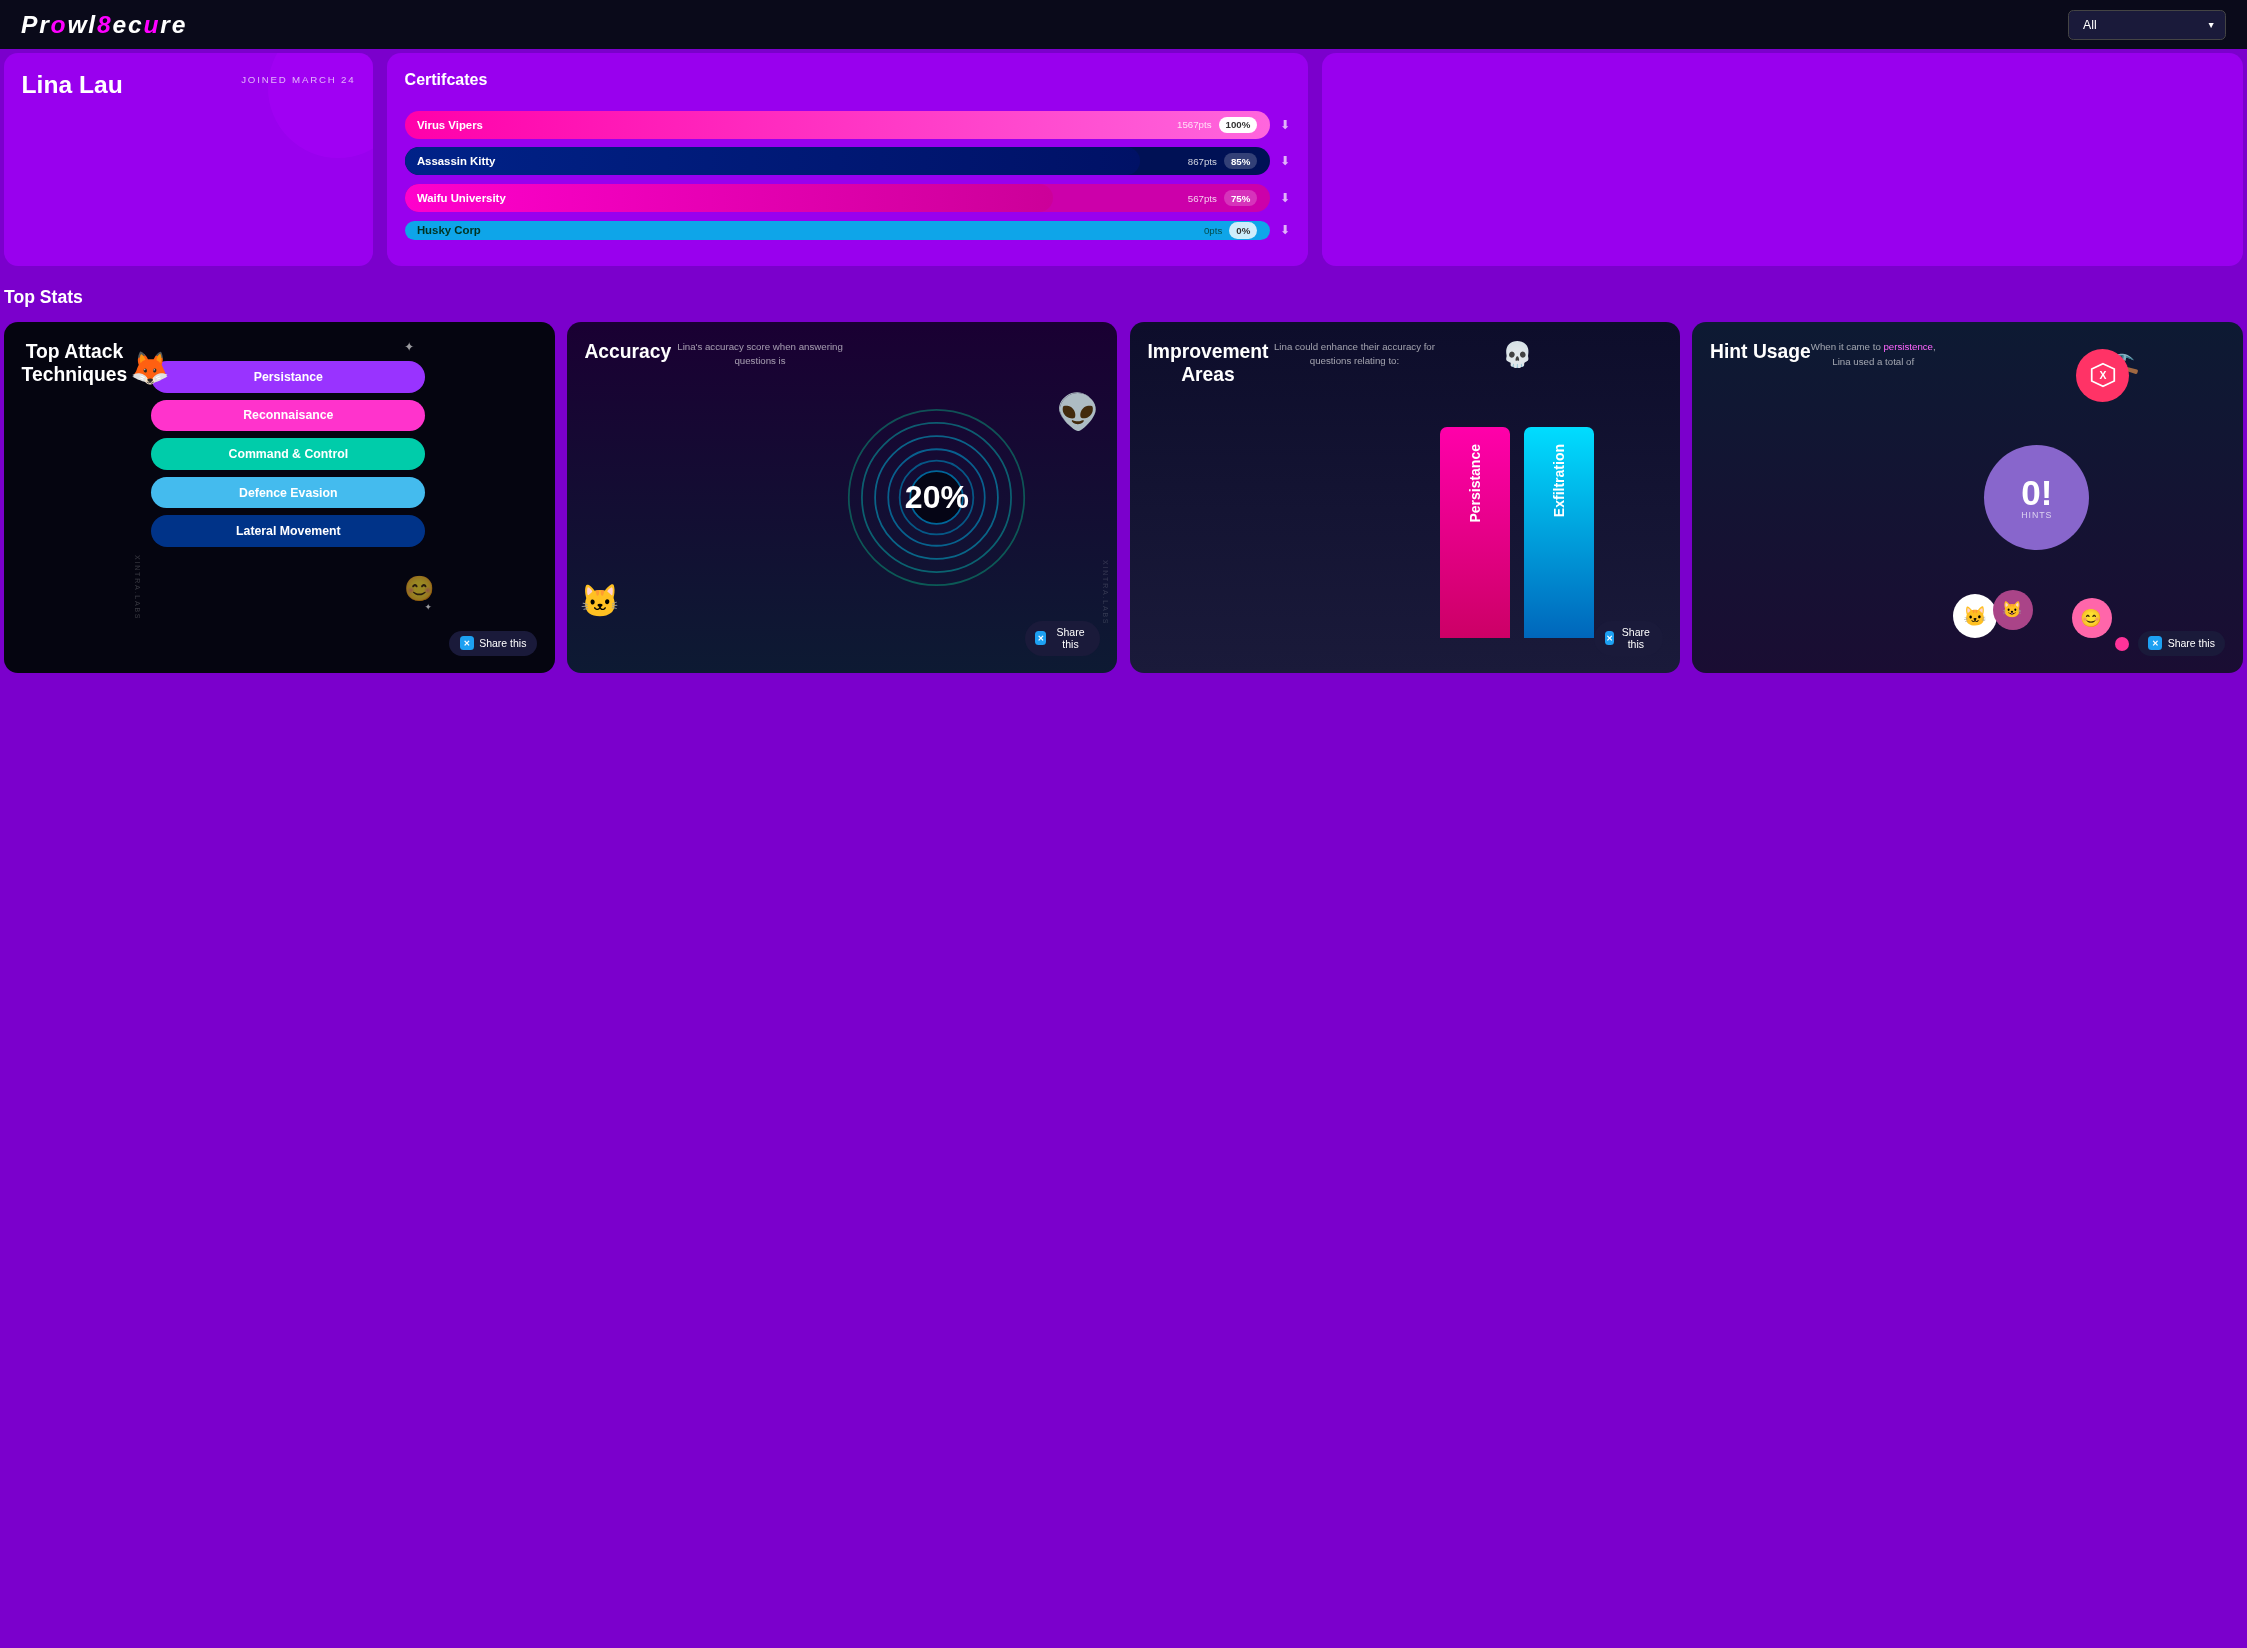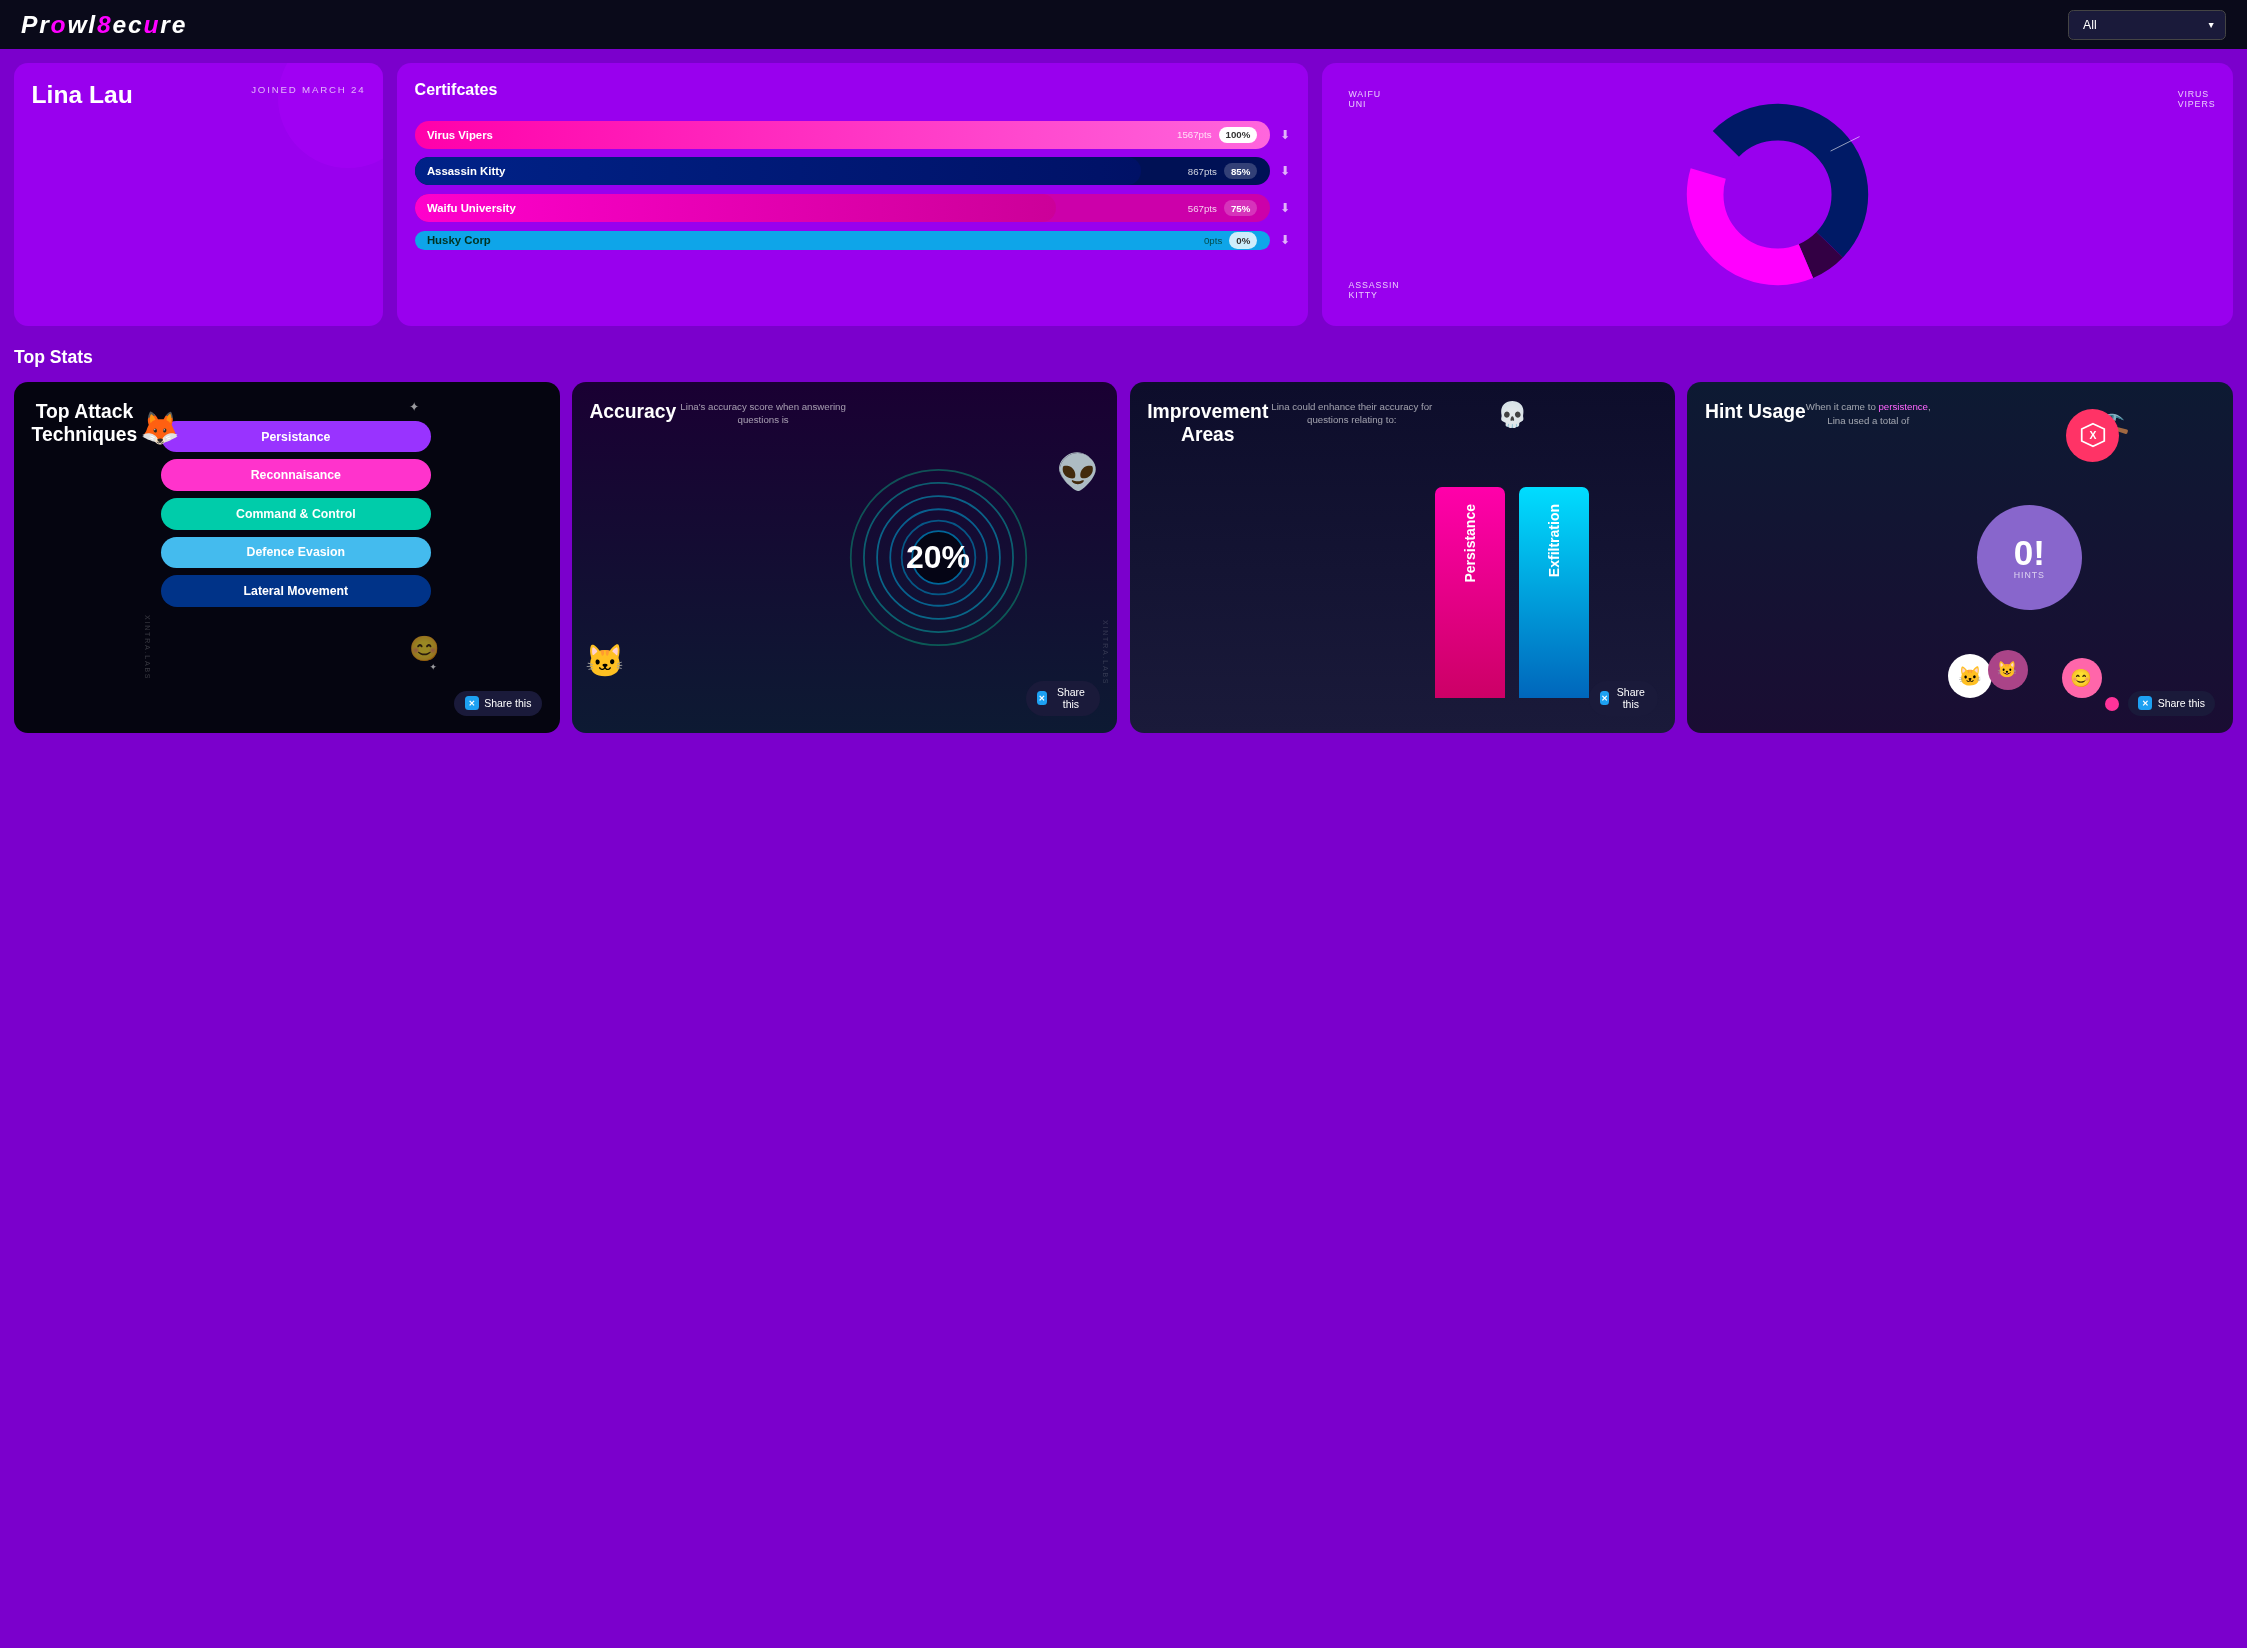--- a/index.html
+++ b/index.html
@@ -48,21 +48,21 @@
       top: 50%;
       transform: translateY(-50%);
       color: white;
       font-size: 8.8px;
       pointer-events: none;
     }
 
     
     .main-content {
       background: #7B00CC;
-      padding: 14px;
+      padding: 4px;
     }
 
     
     .profile-section {
       display: grid;
       grid-template-columns: 369px 1fr 1fr;
       gap: 14px;
       margin-bottom: 14px;
     }
 
@@ -519,37 +519,20 @@
           <div style="display:flex; align-items:center; gap:7px;">
             <span style="font-size:9.7px; color:rgba(0,50,30,0.8);">0pts</span>
             <span style="background:rgba(255,255,255,0.8); color:#333; font-size:9.7px; font-weight:700; border-radius:10.5px; padding:2.6px 7px;">0%</span>
           </div>
         </div>
         <span class="cert-download">⬇</span>
       </div>
     </div>
 
     <div class="labs-card">
-      <div class="donut-chart-wrapper">
-        <div class="donut-label waifu">WAIFU<br>UNI</div>
-        <div class="donut-label virus">VIRUS<br>VIPERS</div>
-        <div class="donut-label assassin">ASSASSIN<br>KITTY</div>
-        <svg class="donut-svg" viewBox="0 0 200 200">
-
-          <circle cx="100" cy="100" r="75" fill="none" stroke="#001a66" stroke-width="38" stroke-dasharray="235 236" stroke-dashoffset="60" transform="rotate(-90 100 100)"></circle>
-
-          <circle cx="100" cy="100" r="75" fill="none" stroke="#330044" stroke-width="38" stroke-dasharray="30 441" stroke-dashoffset="-175" transform="rotate(-90 100 100)"></circle>
-
-          <circle cx="100" cy="100" r="75" fill="none" stroke="#ff00ff" stroke-width="38" stroke-dasharray="170 301" stroke-dashoffset="-205" transform="rotate(-90 100 100)"></circle>
-
-          <circle cx="100" cy="100" r="55" fill="#9900ee"></circle>
-
-          <line x1="155" y1="55" x2="185" y2="40" stroke="white" stroke-width="1" opacity="0.6"></line>
-        </svg>
-      </div>
     </div>
   </div>
 
   <div class="top-stats-section">
     <div class="section-title">Top Stats</div>
 
     <div class="stats-cards">
 
       <div class="stat-card attack-card">
         <div class="stat-card-title">Top Attack<br>Techniques</div>

